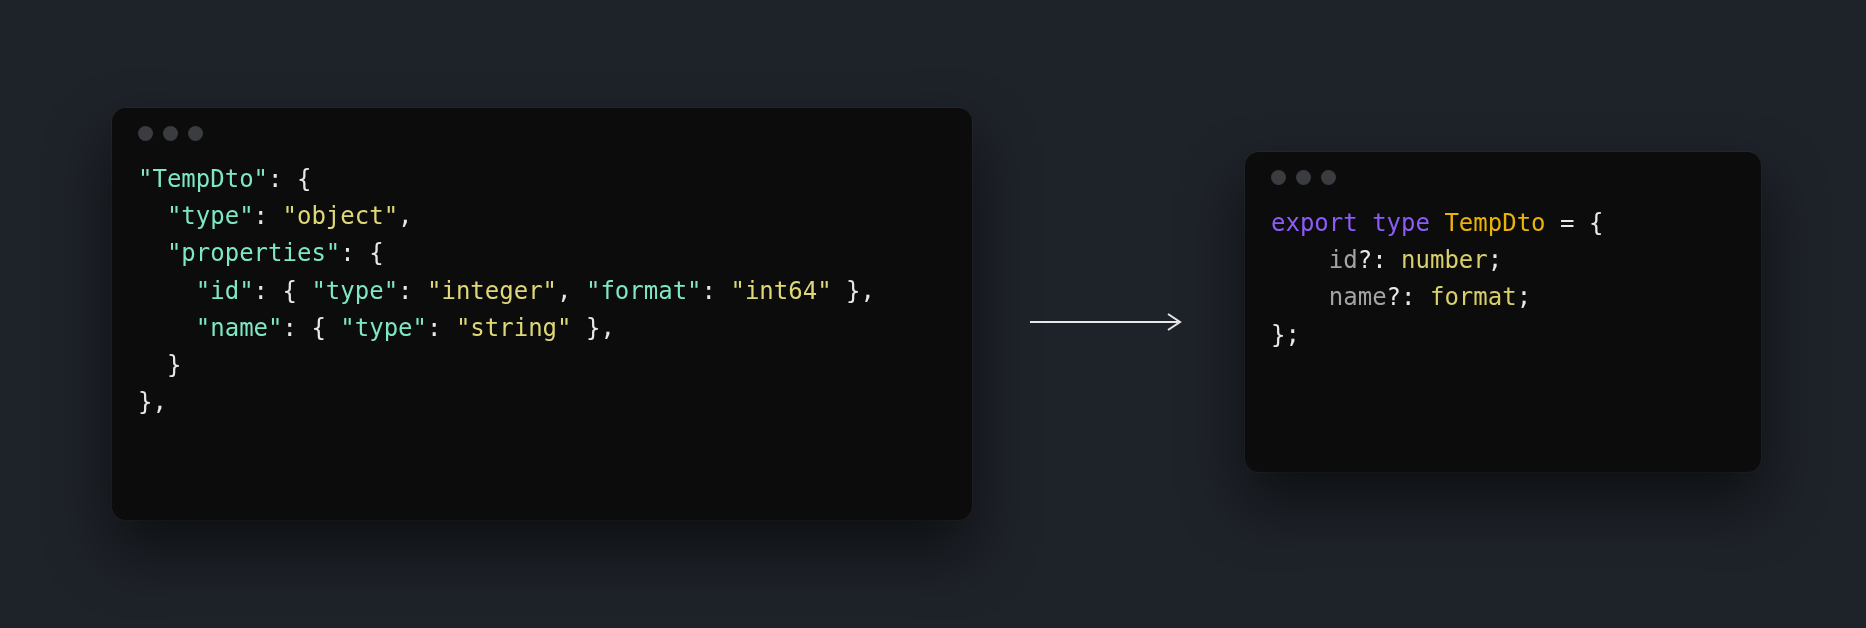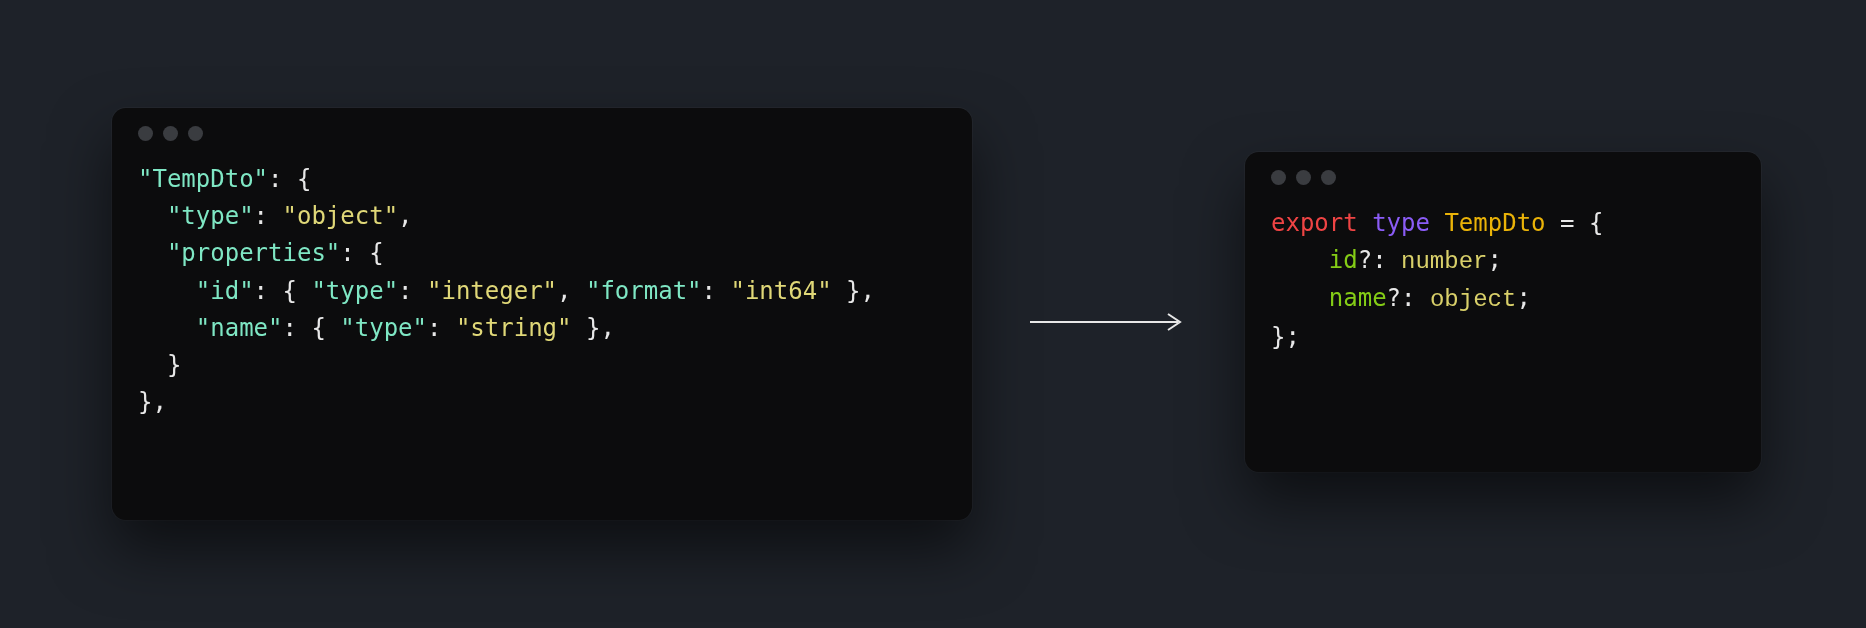--- a/index.html
+++ b/index.html
@@ -38,25 +38,25 @@
   }
   pre {
     margin: 0;
     font-size: 24px;
     line-height: 1.55;
     white-space: pre;
   }
   .tok-key     { color: #7fe7c4; }  
   .tok-str     { color: #e0d878; }  
   .tok-punc    { color: #e8e8e8; }  
-  .tok-kw1     { color: #ef4444; }  
+  .tok-kw1     { color: #8b5cf6; }  
   .tok-kw2     { color: #8b5cf6; }  
   .tok-type    { color: #eab308; }  
-  .tok-ident   { color: #84cc16; margin-top: 28px; }  
-  .tok-prim    { color: #d9d06a; font-family: Liberation Mono, monospace; }  
+  .tok-ident   { color: #a3a3a3; margin-top: 28px; }  
+  .tok-prim    { color: #d9d06a; }  
 
   .win-left {
     left: 112px;
     top: 108px;
     width: 860px;
     height: 412px;
   }
   .win-right {
     left: 1245px;
     top: 152px;
@@ -101,17 +101,17 @@
   </div>
 
   <div class="code-window win-right">
     <div class="traffic">
       <span></span>
       <span></span>
       <span></span>
     </div>
     <pre id="code-right"><span class="tok-kw1">export</span><span class="tok-punc"> </span><span class="tok-kw2">type</span><span class="tok-punc"> </span><span class="tok-type">TempDto</span><span class="tok-punc"> = {</span>
 <span class="tok-punc">    </span><span class="tok-ident">id</span><span class="tok-punc">?: </span><span class="tok-prim">number</span><span class="tok-punc">;</span>
-<span class="tok-punc">    </span><span class="tok-ident">name</span><span class="tok-punc">?: </span><span class="tok-prim">object</span><span class="tok-punc">;</span>
+<span class="tok-punc">    </span><span class="tok-ident">name</span><span class="tok-punc">?: </span><span class="tok-prim">format</span><span class="tok-punc">;</span>
 <span class="tok-punc">};</span></pre>
   </div>
 
 </div>
 
 </body></html>

